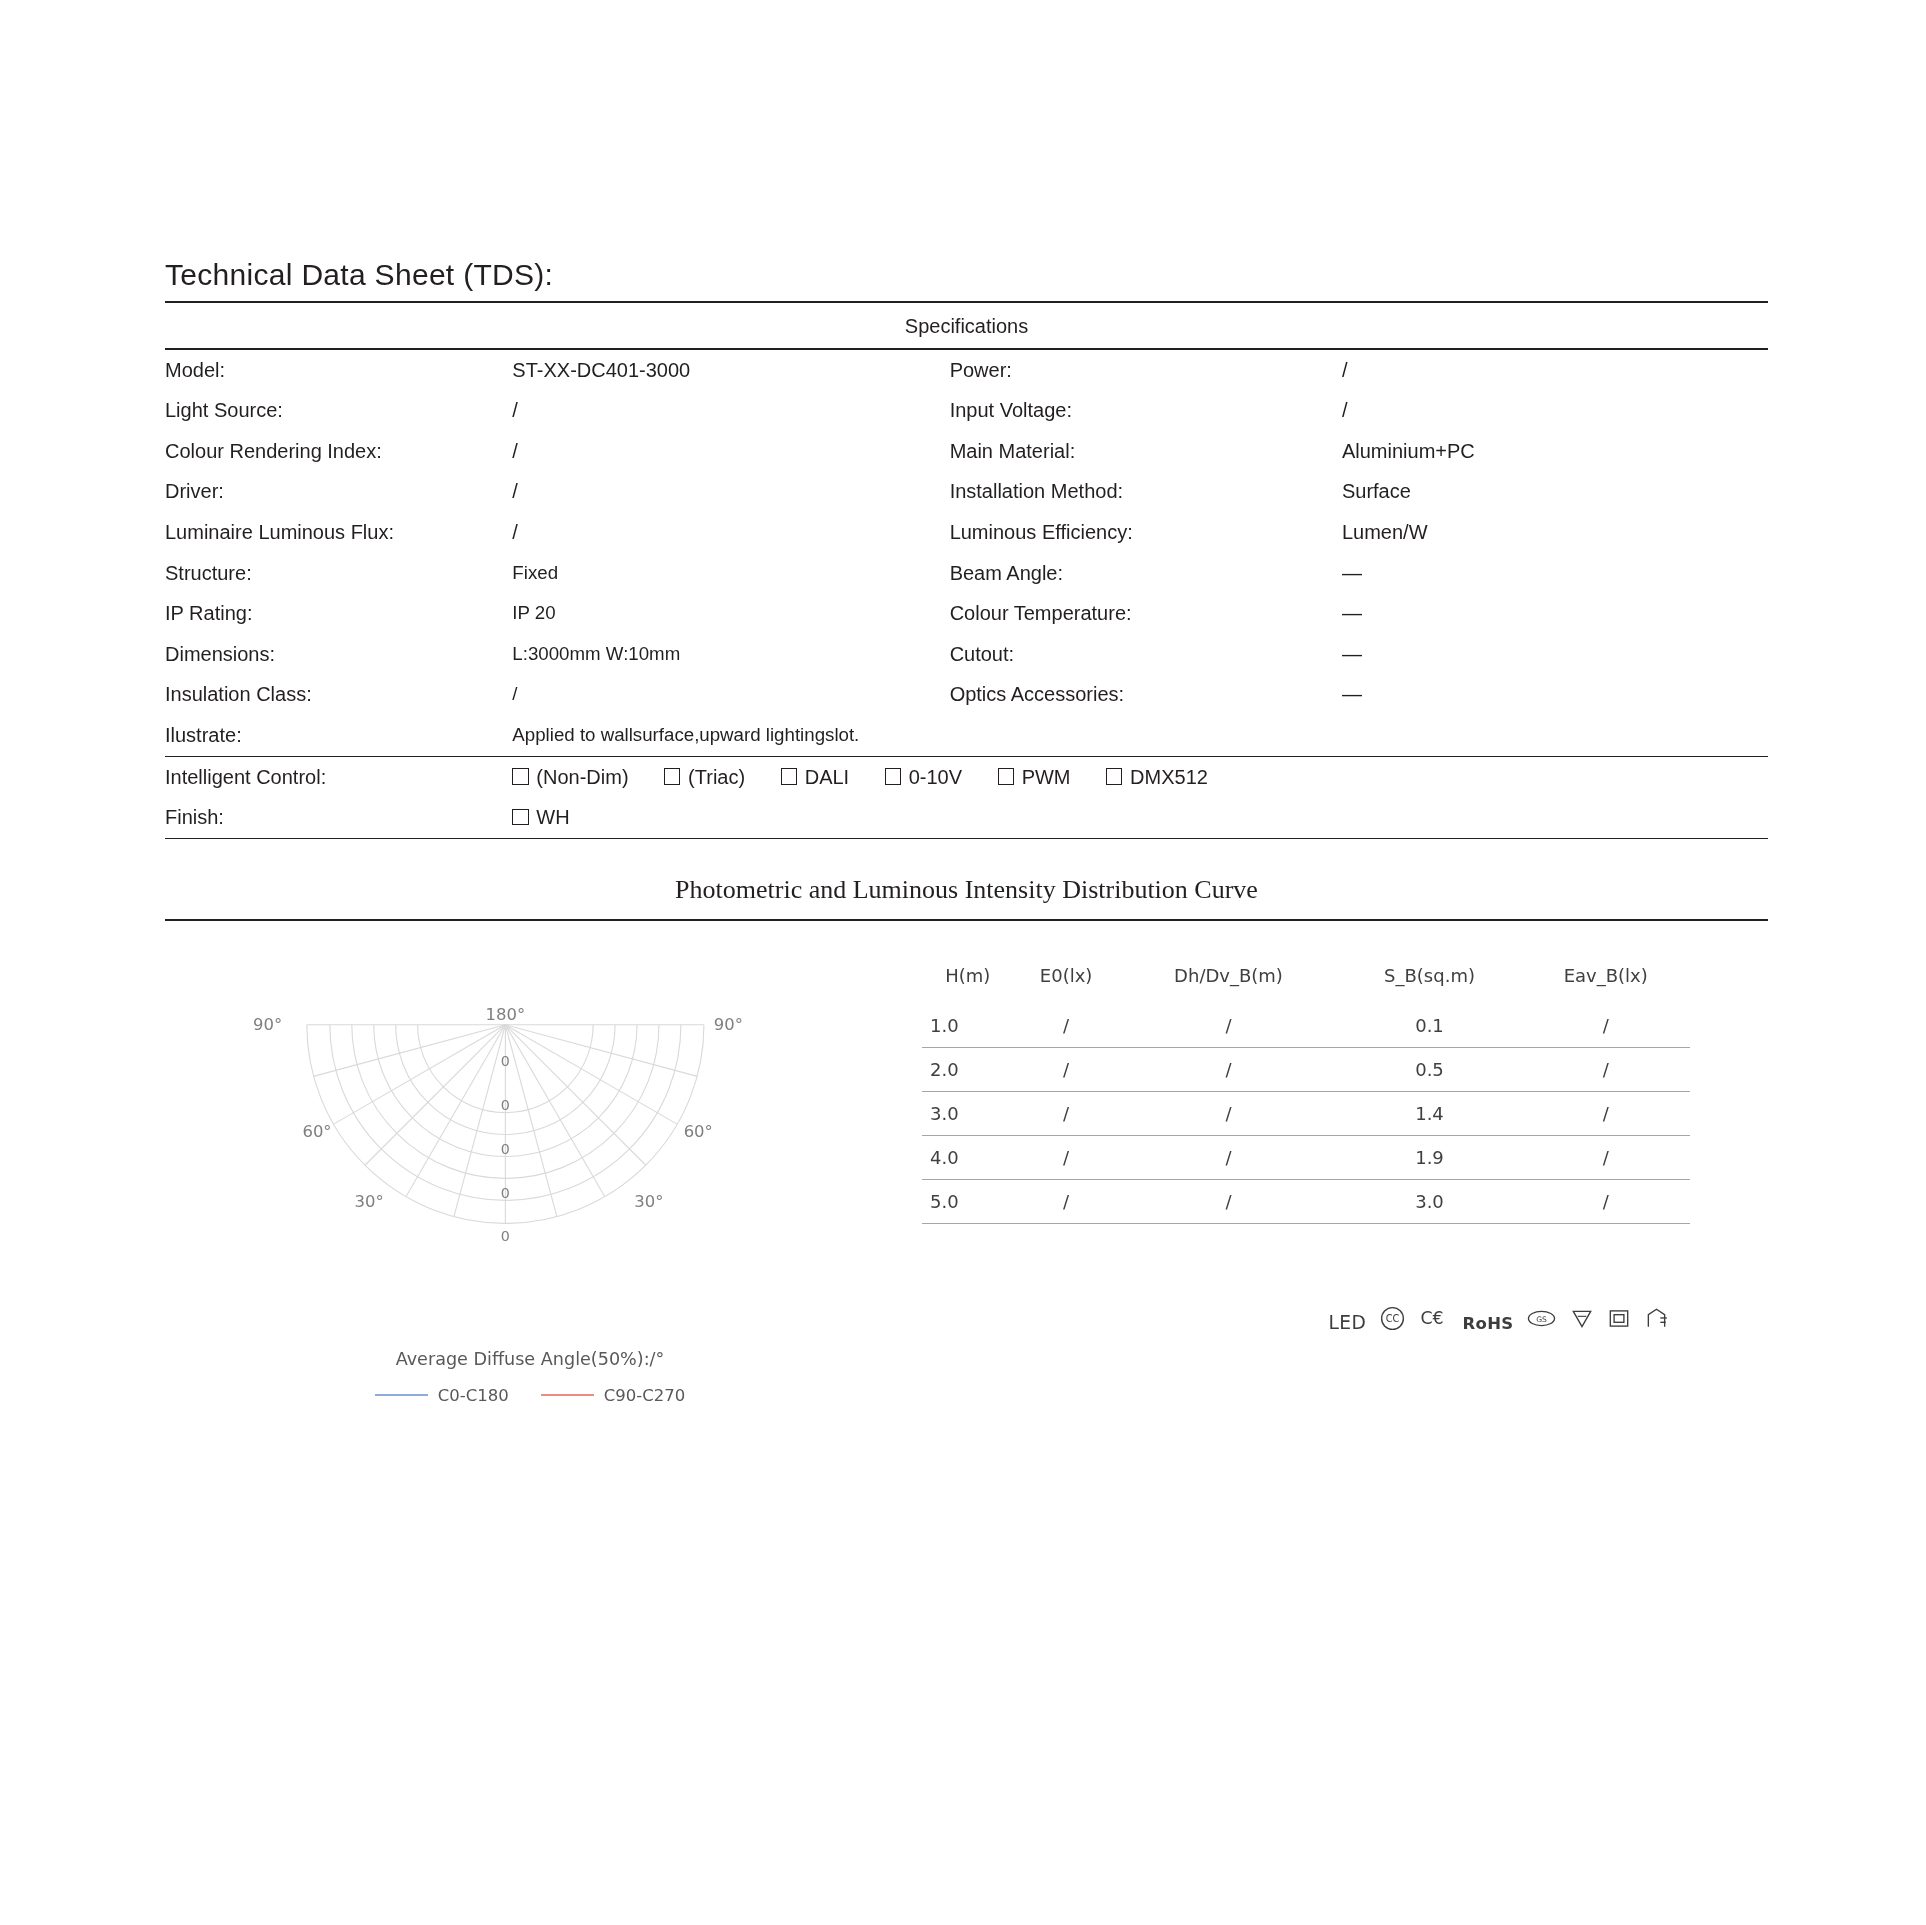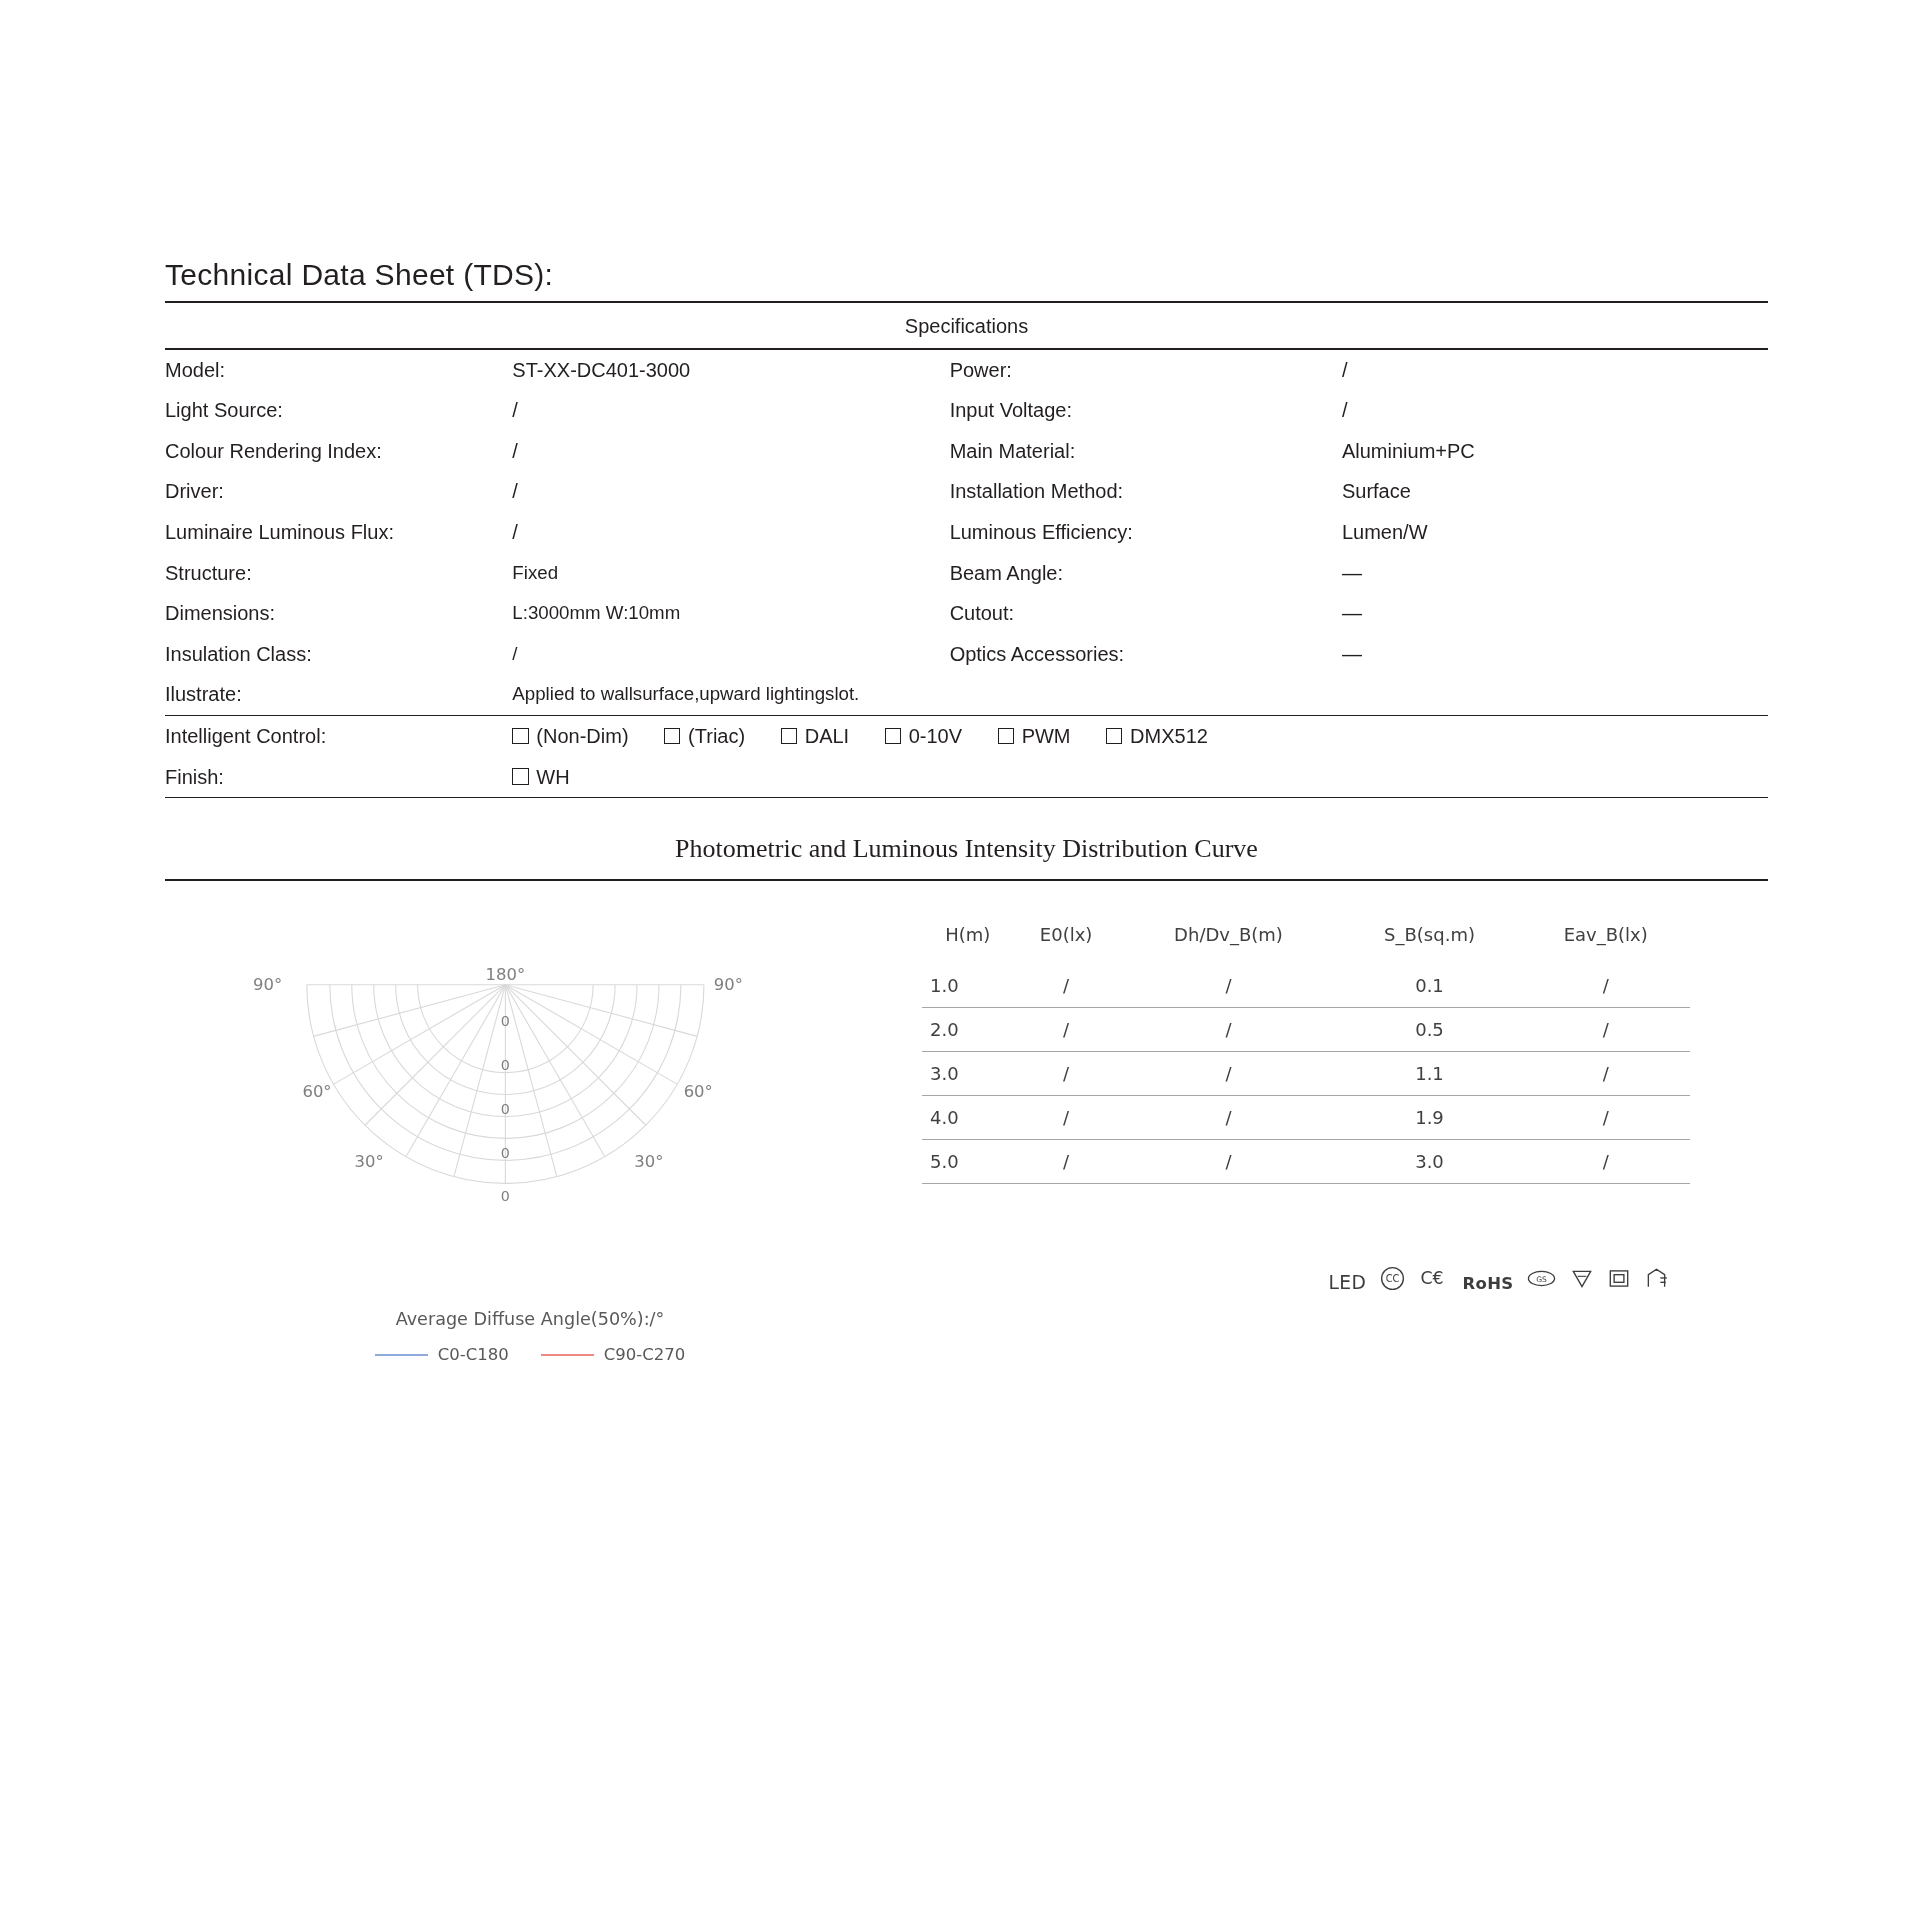--- a/index.html
+++ b/index.html
@@ -201,20 +201,26 @@
       <tr>
         <td class="lbl-a">Luminaire Luminous Flux:</td>
         <td class="val-a">/</td>
         <td class="lbl-b">Luminous Efficiency:</td>
         <td class="val-b">Lumen/W</td>
       </tr>
       <tr>
         <td class="lbl-a">Structure:</td>
         <td class="val-a val-small">Fixed</td>
         <td class="lbl-b">Beam Angle:</td>
+        <td class="val-b">—</td>
+      </tr>
+      <tr>
+        <td class="lbl-a">IP Rating:</td>
+        <td class="val-a val-small">IP 20</td>
+        <td class="lbl-b">Colour Temperature:</td>
         <td class="val-b">—</td>
       </tr>
       <tr>
         <td class="lbl-a">Dimensions:</td>
         <td class="val-a val-small">L:3000mm W:10mm</td>
         <td class="lbl-b">Cutout:</td>
         <td class="val-b">—</td>
       </tr>
       <tr>
         <td class="lbl-a">Insulation Class:</td>
@@ -334,21 +340,21 @@
             <td>2.0</td>
             <td>/</td>
             <td>/</td>
             <td>0.5</td>
             <td>/</td>
           </tr>
           <tr>
             <td>3.0</td>
             <td>/</td>
             <td>/</td>
-            <td>1.1</td>
+            <td>1.4</td>
             <td>/</td>
           </tr>
           <tr>
             <td>4.0</td>
             <td>/</td>
             <td>/</td>
             <td>1.9</td>
             <td>/</td>
           </tr>
           <tr>

